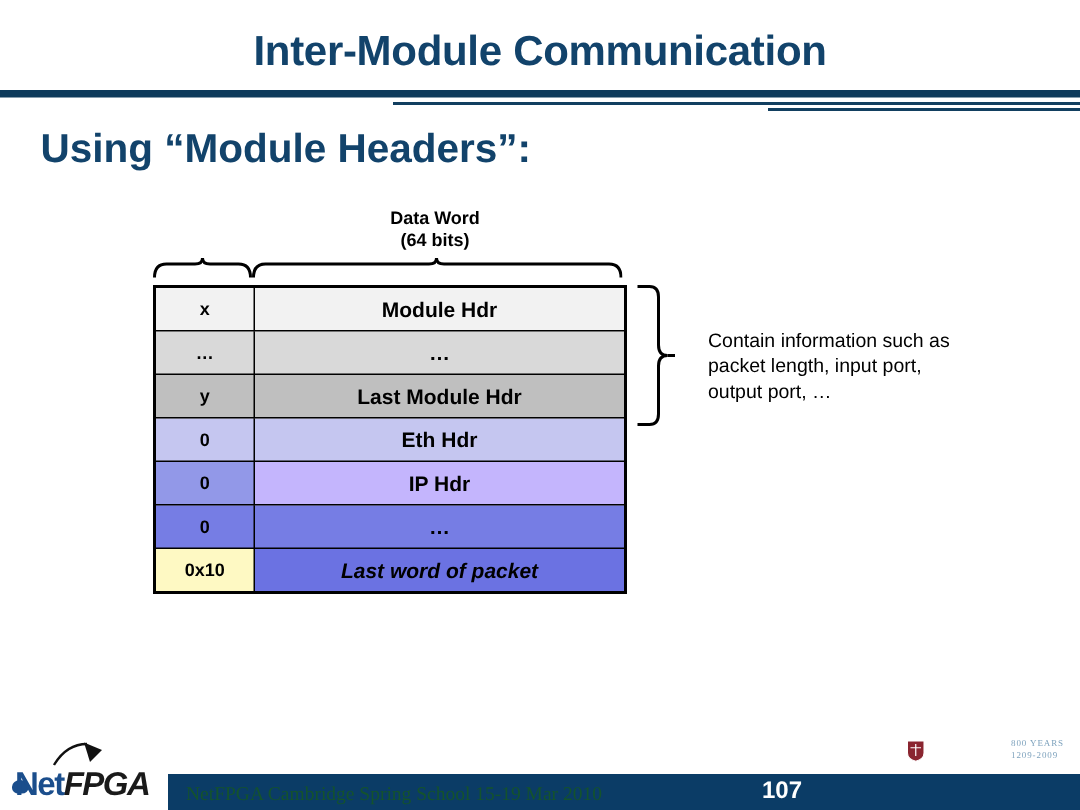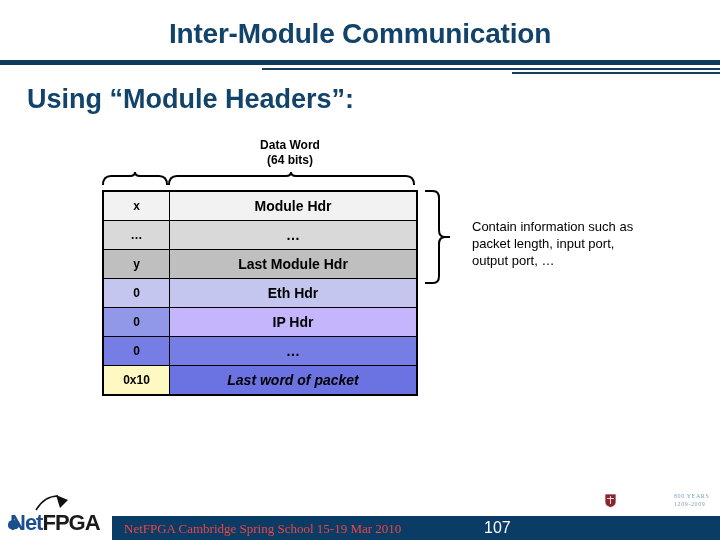--- a/index.html
+++ b/index.html
@@ -154,30 +154,30 @@
     width: 608px;
     height: 24px;
     background: #0B3C66;
   }
   .footer-text {
     position: absolute;
     left: 124px;
     top: 521px;
     font-family: "Liberation Serif", serif;
     font-size: 13px;
-    color: #ef4444;
+    color: #14532d;
     white-space: nowrap;
   }
   .page-number {
     position: absolute;
-    left: 484px;
+    left: 508px;
     top: 519px;
     font-size: 16px;
     color: #ffffff;
-    font-weight: normal;
+    font-weight: bold;
   }
 
   
   .netfpga-logo {
     position: absolute;
     left: 8px;
     top: 494px;
     width: 104px;
     height: 44px;
   }
@@ -185,21 +185,21 @@
   .nf-word {
     position: absolute;
     left: 2px;
     top: 18px;
     font-size: 22px;
     font-weight: bold;
     letter-spacing: -1px;
     line-height: 22px;
   }
   .nf-net { color: #1B4E8C; }
-  .nf-fpga { color: #1A1A1A; }
+  .nf-fpga { color: #1A1A1A; font-style: italic; }
   .nf-dot {
     position: absolute;
     left: 0px;
     top: 26px;
     width: 11px;
     height: 9px;
     background: #1B4E8C;
     border-radius: 50% 50% 40% 40%;
   }
 

